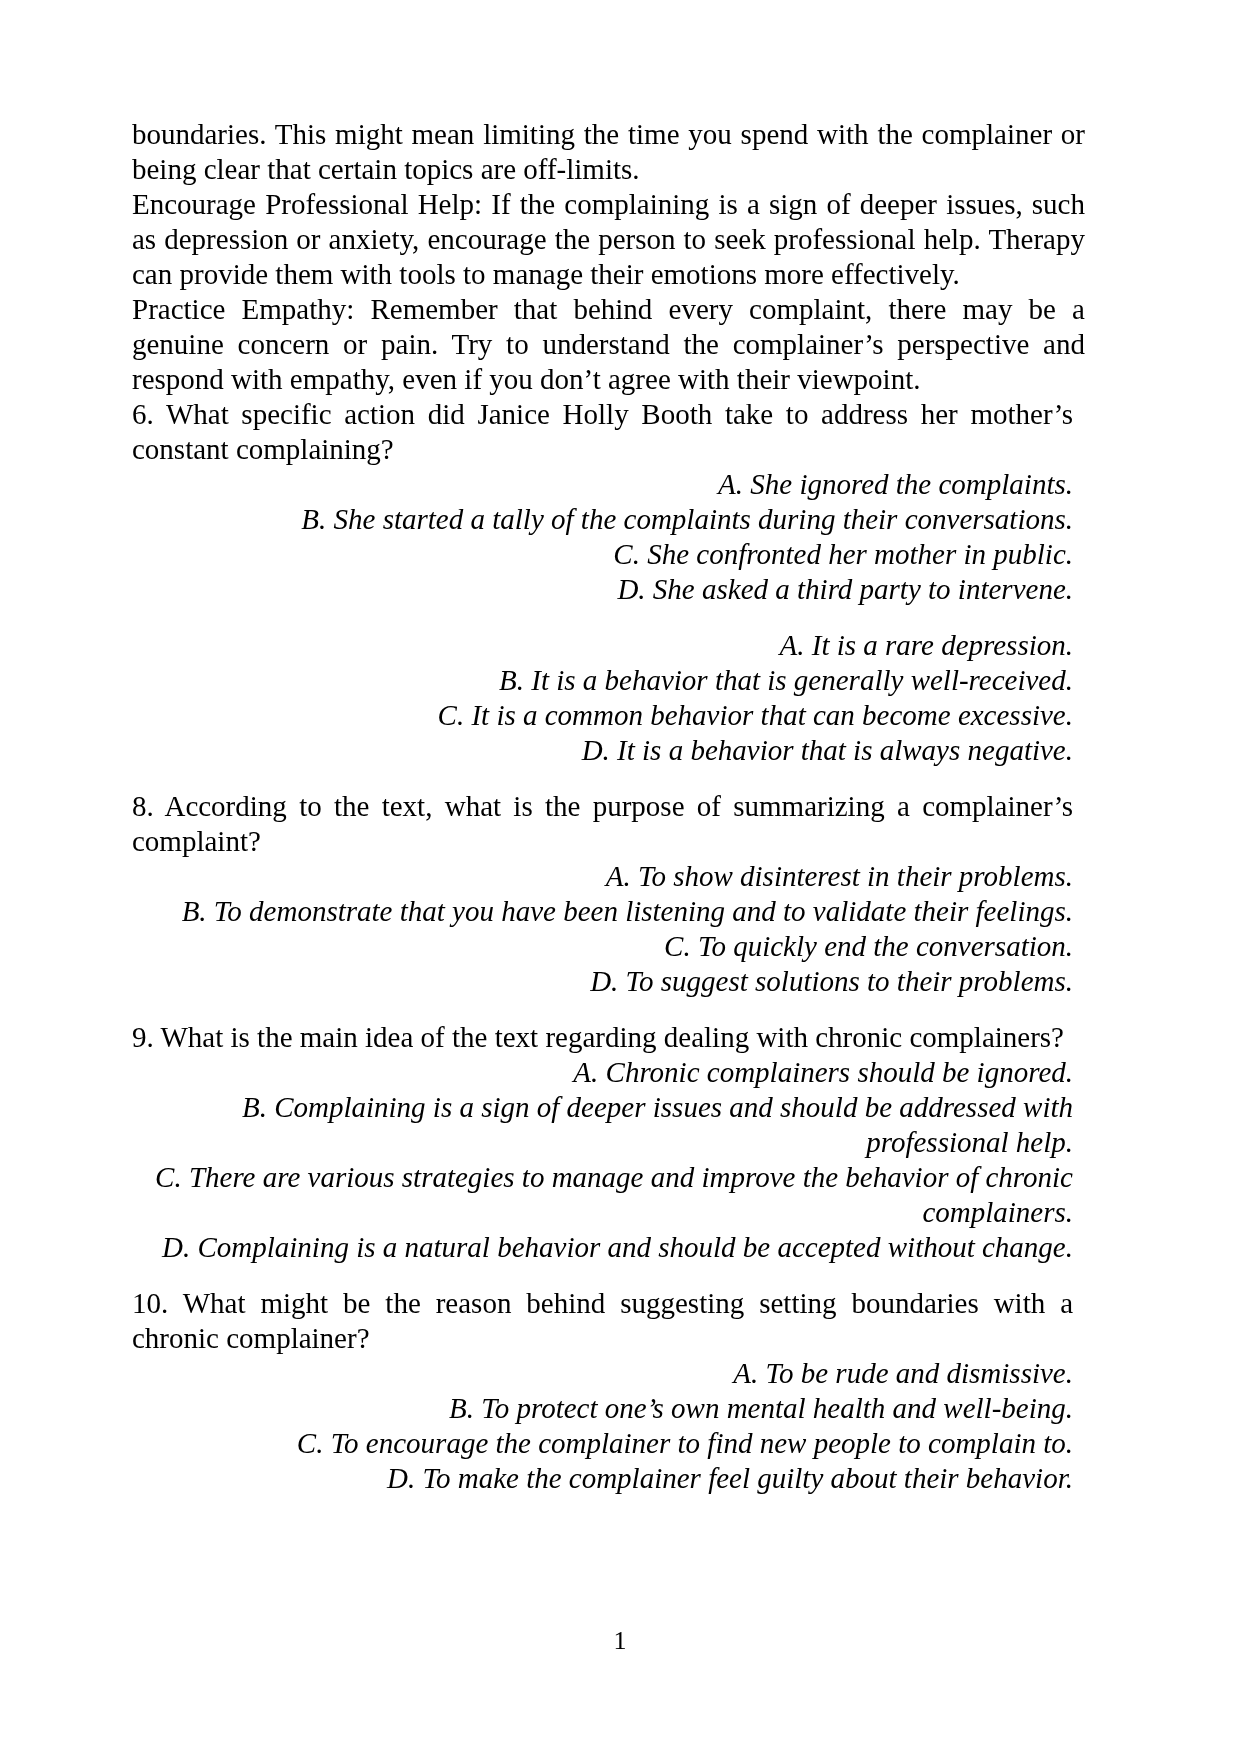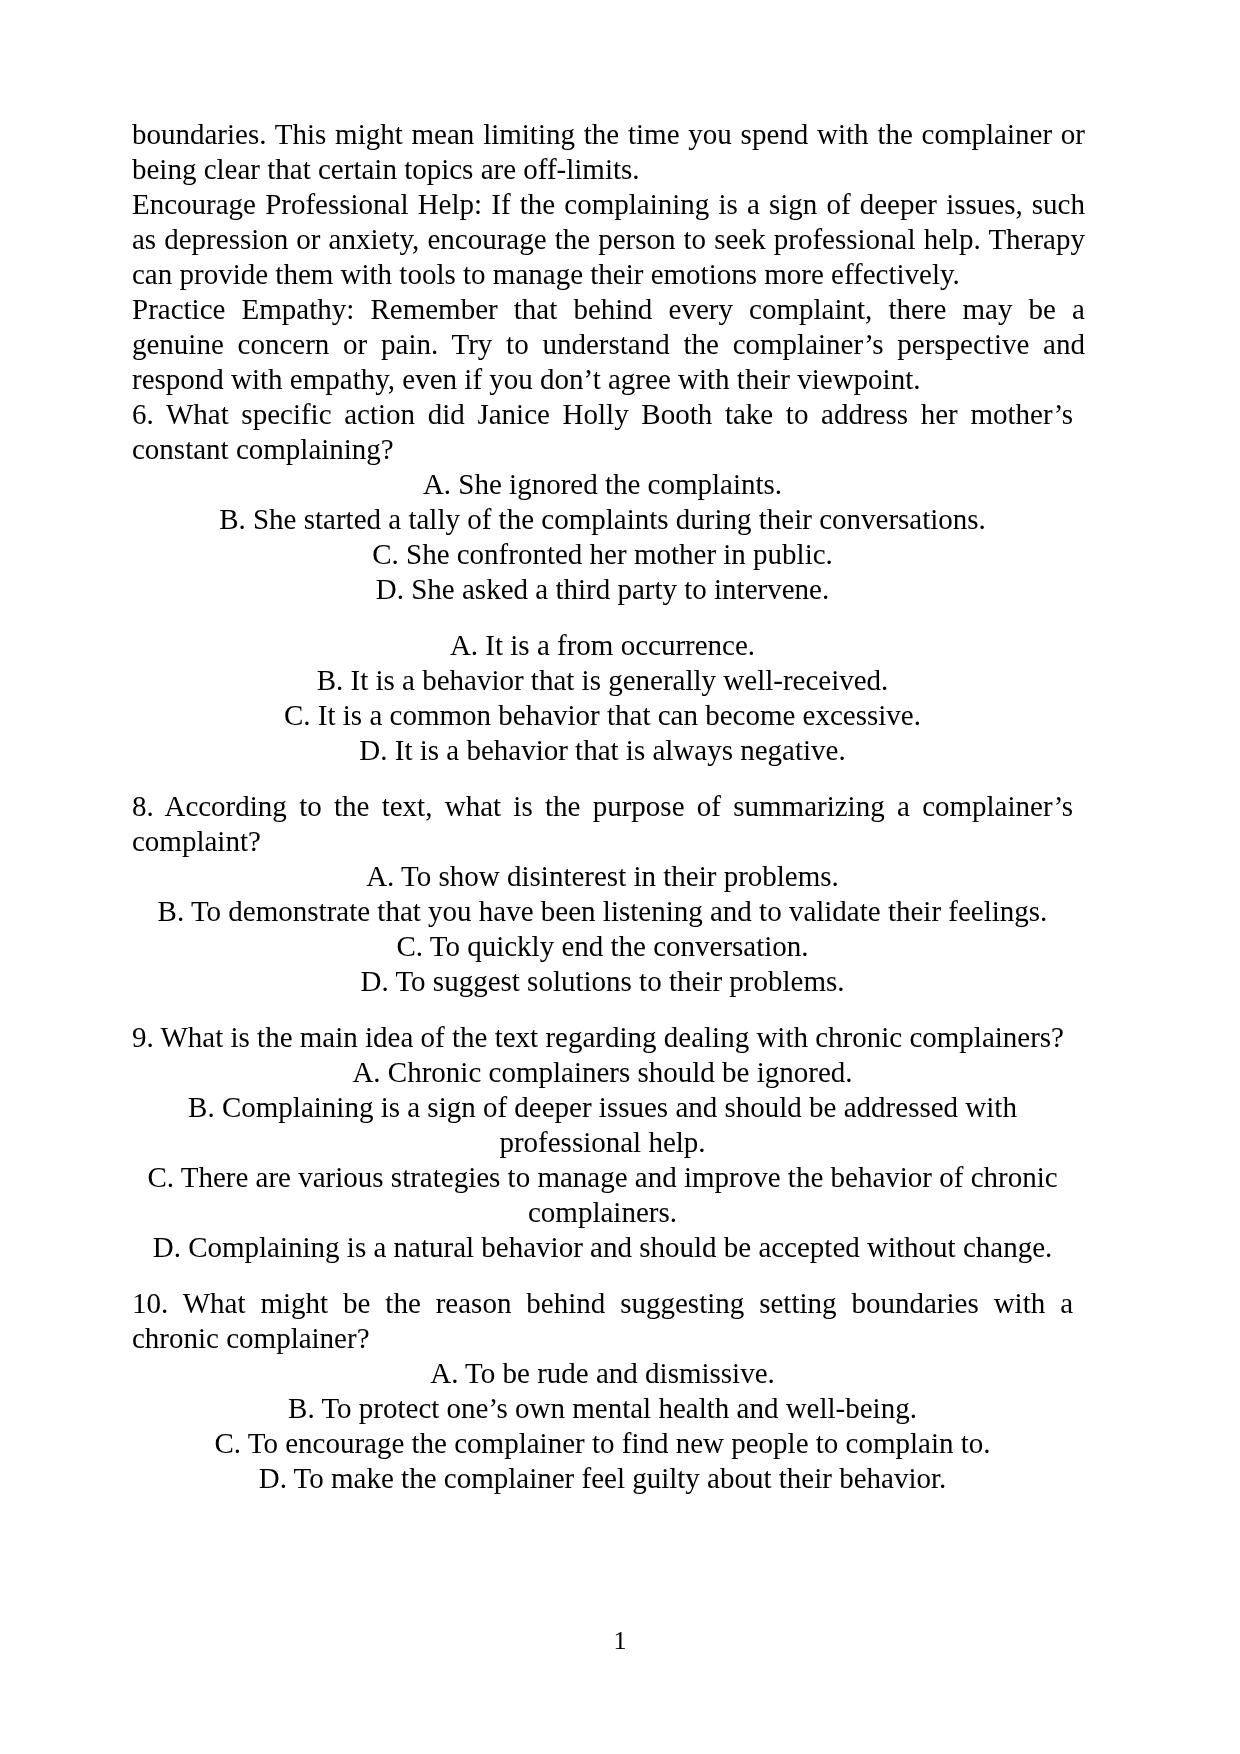--- a/index.html
+++ b/index.html
@@ -21,21 +21,21 @@
     line-height: 35px;
   }
   .content p { margin: 0; }
   .par {
     margin: 0 0 21px 0;
     text-align: justify;
   }
   .question { margin: 0 12px 21px 0; }
   .question:last-of-type { margin-bottom: 0; }
   .stem { text-align: justify; }
-  .option { text-align: center; }
+  .option { text-align: right; font-style: italic; }
   .page-number {
     position: absolute;
     top: 1626px;
     left: 0;
     width: 100%;
     text-align: center;
     font-size: 26px;
     line-height: 30px;
   }
 </style>
@@ -51,21 +51,21 @@
 
     <section class="question">
       <p class="stem">6. What specific action did Janice Holly Booth take to address her mother’s constant complaining?</p>
       <p class="option">A. She ignored the complaints.</p>
       <p class="option">B. She started a tally of the complaints during their conversations.</p>
       <p class="option">C. She confronted her mother in public.</p>
       <p class="option">D. She asked a third party to intervene.</p>
     </section>
 
     <section class="question">
-      <p class="option">A. It is a from occurrence.</p>
+      <p class="option">A. It is a rare depression.</p>
       <p class="option">B. It is a behavior that is generally well-received.</p>
       <p class="option">C. It is a common behavior that can become excessive.</p>
       <p class="option">D. It is a behavior that is always negative.</p>
     </section>
 
     <section class="question">
       <p class="stem">8. According to the text, what is the purpose of summarizing a complainer’s complaint?</p>
       <p class="option">A. To show disinterest in their problems.</p>
       <p class="option">B. To demonstrate that you have been listening and to validate their feelings.</p>
       <p class="option">C. To quickly end the conversation.</p>

